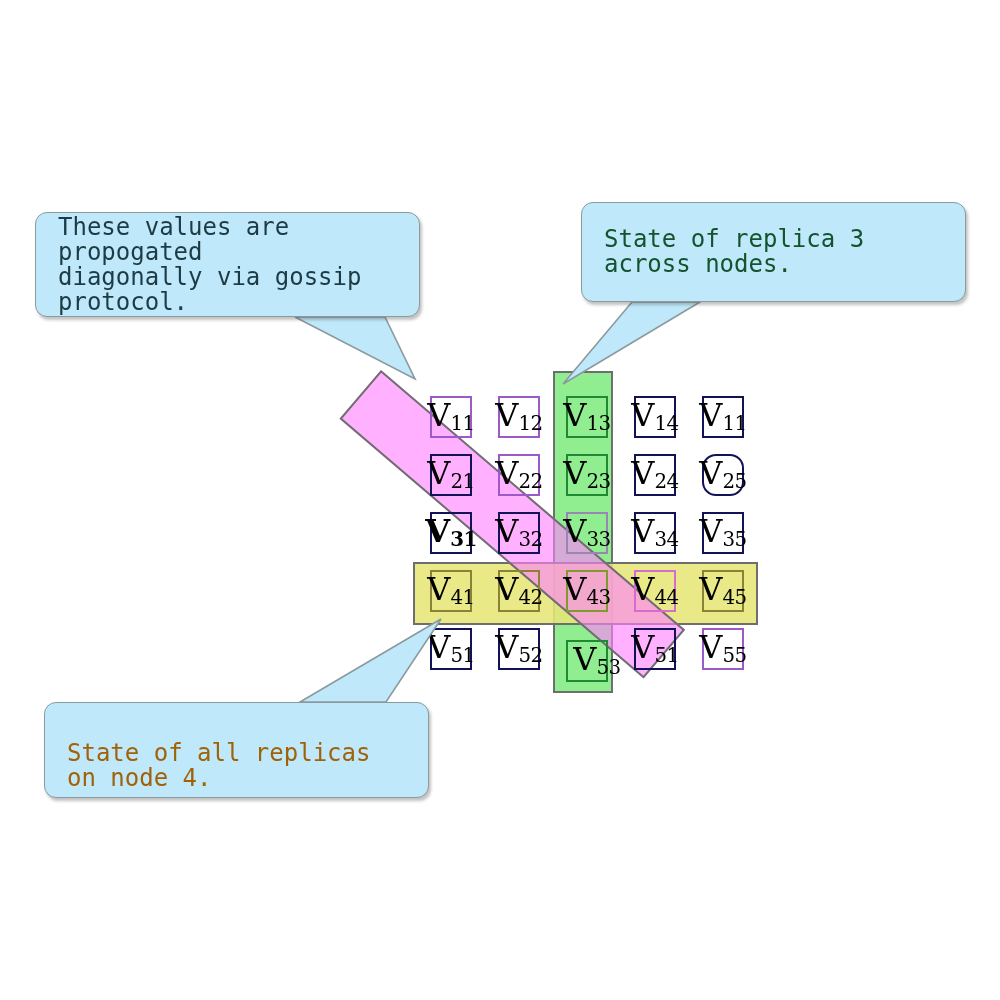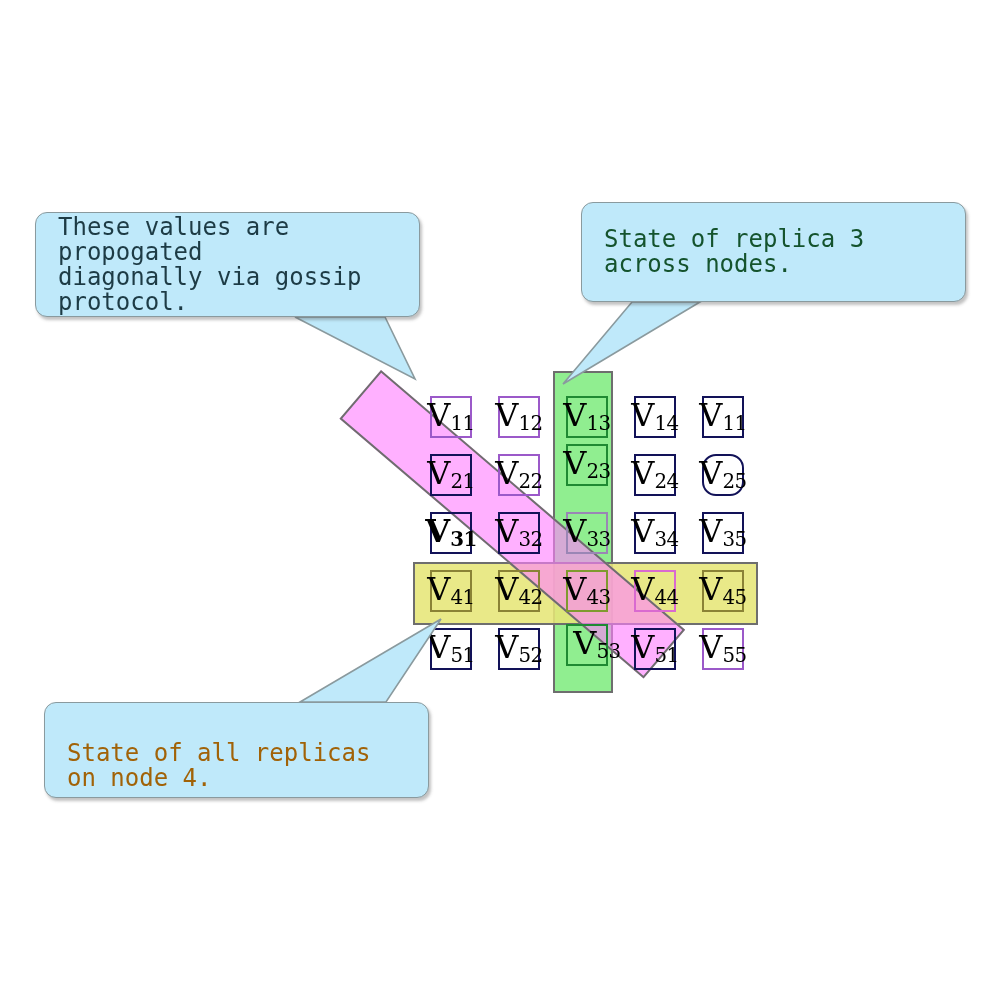--- a/index.html
+++ b/index.html
@@ -74,21 +74,21 @@
       </div>
       <div class="cell" style="left: 702px; top: 396px;">
         <span class="lab">V<sub>11</sub></span>
       </div>
       <div class="cell" style="left: 430px; top: 454px;">
         <span class="lab">V<sub>21</sub></span>
       </div>
       <div class="cell violet" style="left: 498px; top: 454px;">
         <span class="lab">V<sub>22</sub></span>
       </div>
-      <div class="cell green" style="left: 566px; top: 444px; justify-content: center;">
+      <div class="cell green" style="left: 566px; top: 454px; justify-content: center;">
         <span class="lab">V<sub>23</sub></span>
       </div>
       <div class="cell" style="left: 634px; top: 454px;">
         <span class="lab">V<sub>24</sub></span>
       </div>
       <div class="cell" style="left: 702px; top: 454px; border-radius: 14px;">
         <span class="lab">V<sub>25</sub></span>
       </div>
       <div class="cell" style="left: 430px; top: 512px; font-weight: bold;">
         <span class="lab">V<sub>31</sub></span>
@@ -119,21 +119,21 @@
       </div>
       <div class="cell olive" style="left: 702px; top: 570px;">
         <span class="lab">V<sub>45</sub></span>
       </div>
       <div class="cell" style="left: 430px; top: 628px;">
         <span class="lab">V<sub>51</sub></span>
       </div>
       <div class="cell" style="left: 498px; top: 628px; justify-content: center;">
         <span class="lab">V<sub>52</sub></span>
       </div>
-      <div class="cell green" style="left: 566px; top: 624px; padding-left: 20px;">
+      <div class="cell green" style="left: 566px; top: 640px; padding-left: 20px;">
         <span class="lab">V<sub>53</sub></span>
       </div>
       <div class="cell" style="left: 634px; top: 628px;">
         <span class="lab">V<sub>51</sub></span>
       </div>
       <div class="cell violet" style="left: 702px; top: 628px;">
         <span class="lab">V<sub>55</sub></span>
       </div>
     </div>
 

